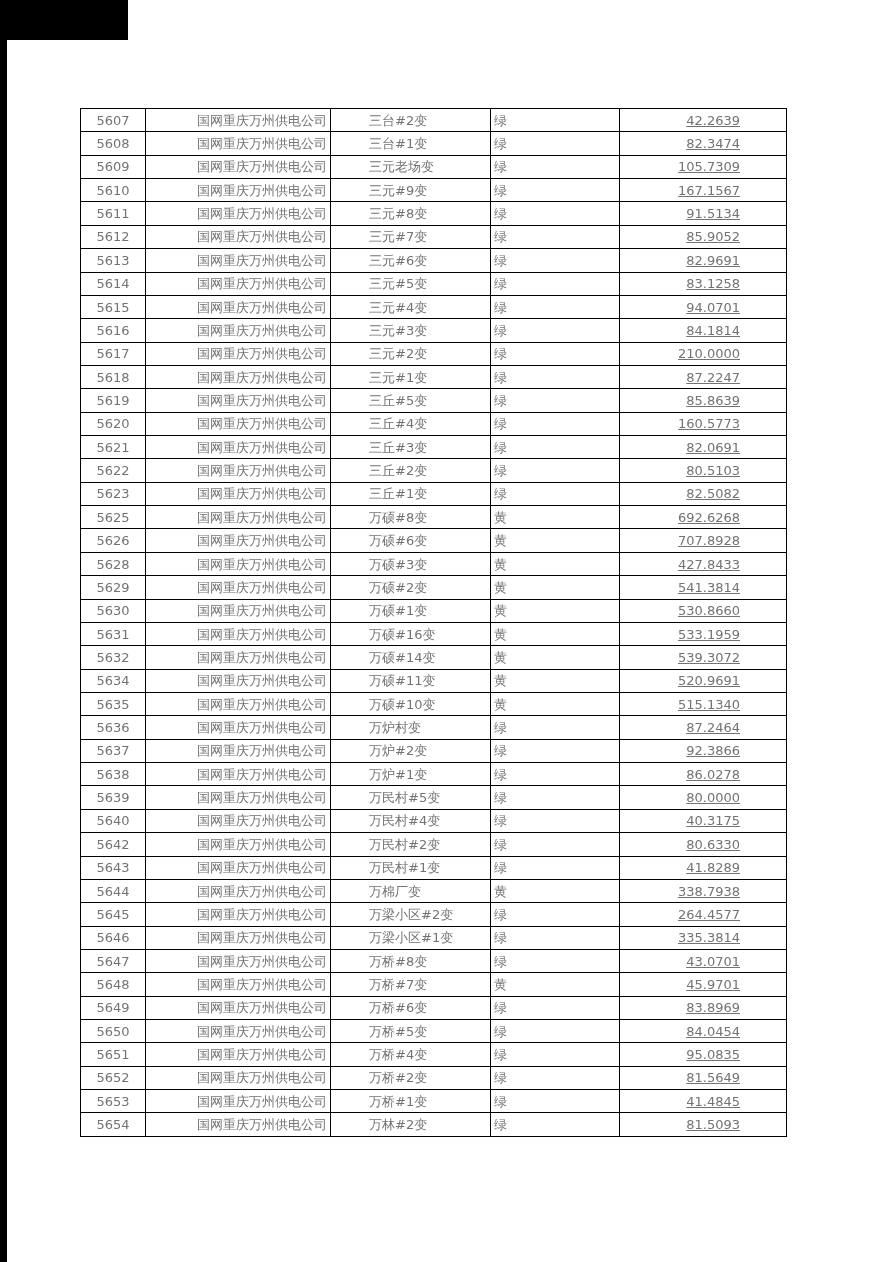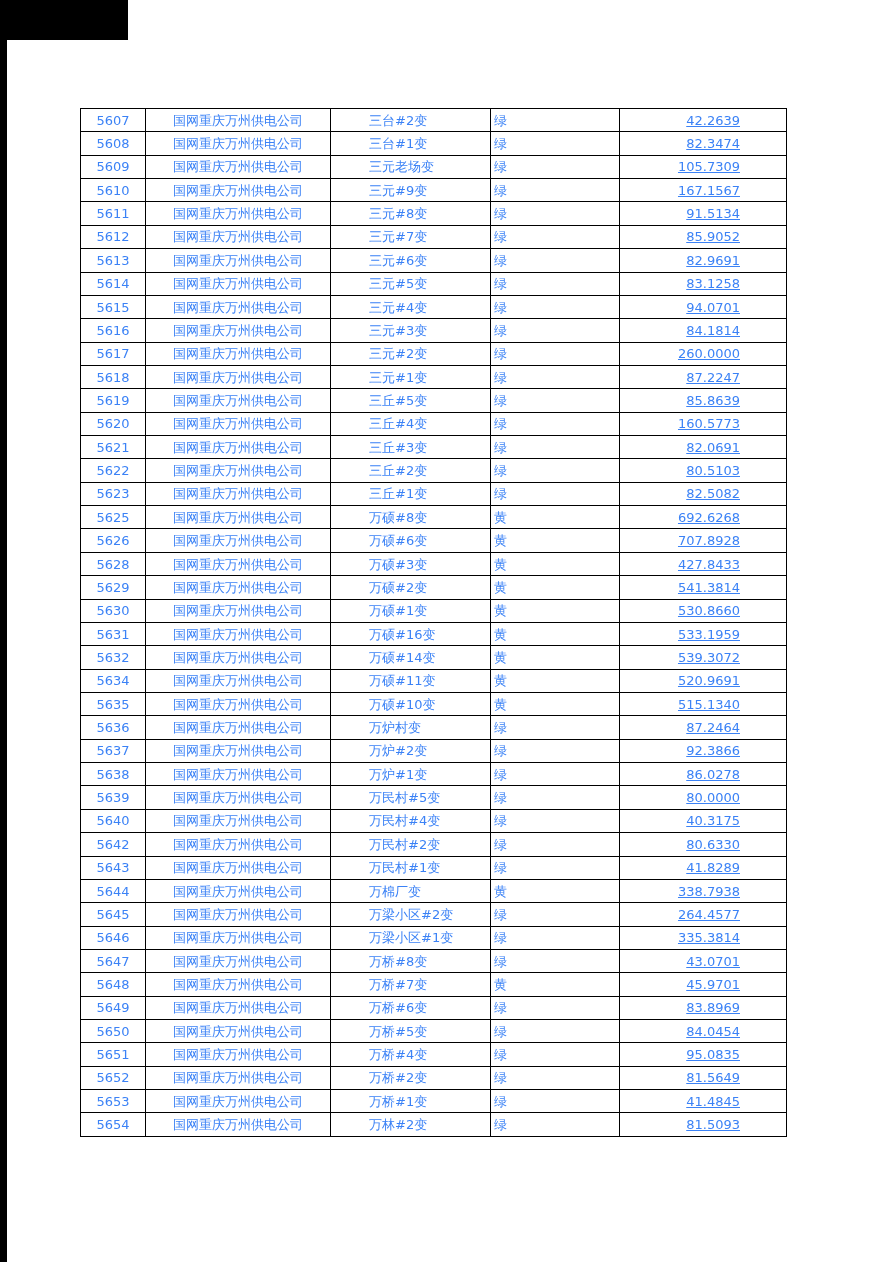--- a/index.html
+++ b/index.html
@@ -26,37 +26,37 @@
   }
   table.data-table {
     position: absolute;
     left: 80px;
     top: 108px;
     width: 706px;
     height: 1029px;
     border-collapse: collapse;
     table-layout: fixed;
     font-size: 13px;
-    color: #3b82f6;
+    color: #737373;
   }
   .data-table td {
     border: 1px solid #000000;
     padding: 0 3px;
     white-space: nowrap;
     overflow: hidden;
     vertical-align: middle;
     line-height: 1;
   }
   col.c-id { width: 65px; }
   col.c-company { width: 185px; }
   col.c-substation { width: 160px; }
   col.c-status { width: 129px; }
   col.c-value { width: 167px; }
   td.cell-id { text-align: center; }
-  td.cell-company { text-align: center; margin-left: 22px; }
+  td.cell-company { text-align: right; margin-left: 22px; }
   td.cell-substation { text-align: left; padding-left: 38px; }
   td.cell-status { text-align: left; }
   td.cell-value { text-align: right; padding-right: 46px; text-decoration: underline; }
 </style>
 </head>
 <body>
 
 <div class="scan-top"></div>
 <div class="scan-left"></div>
 
@@ -137,21 +137,21 @@
         <td class="cell-company">国网重庆万州供电公司</td>
         <td class="cell-substation">三元#3变</td>
         <td class="cell-status">绿</td>
         <td class="cell-value">84.1814</td>
       </tr>
       <tr>
         <td class="cell-id">5617</td>
         <td class="cell-company">国网重庆万州供电公司</td>
         <td class="cell-substation">三元#2变</td>
         <td class="cell-status">绿</td>
-        <td class="cell-value">260.0000</td>
+        <td class="cell-value">210.0000</td>
       </tr>
       <tr>
         <td class="cell-id">5618</td>
         <td class="cell-company">国网重庆万州供电公司</td>
         <td class="cell-substation">三元#1变</td>
         <td class="cell-status">绿</td>
         <td class="cell-value">87.2247</td>
       </tr>
       <tr>
         <td class="cell-id">5619</td>

